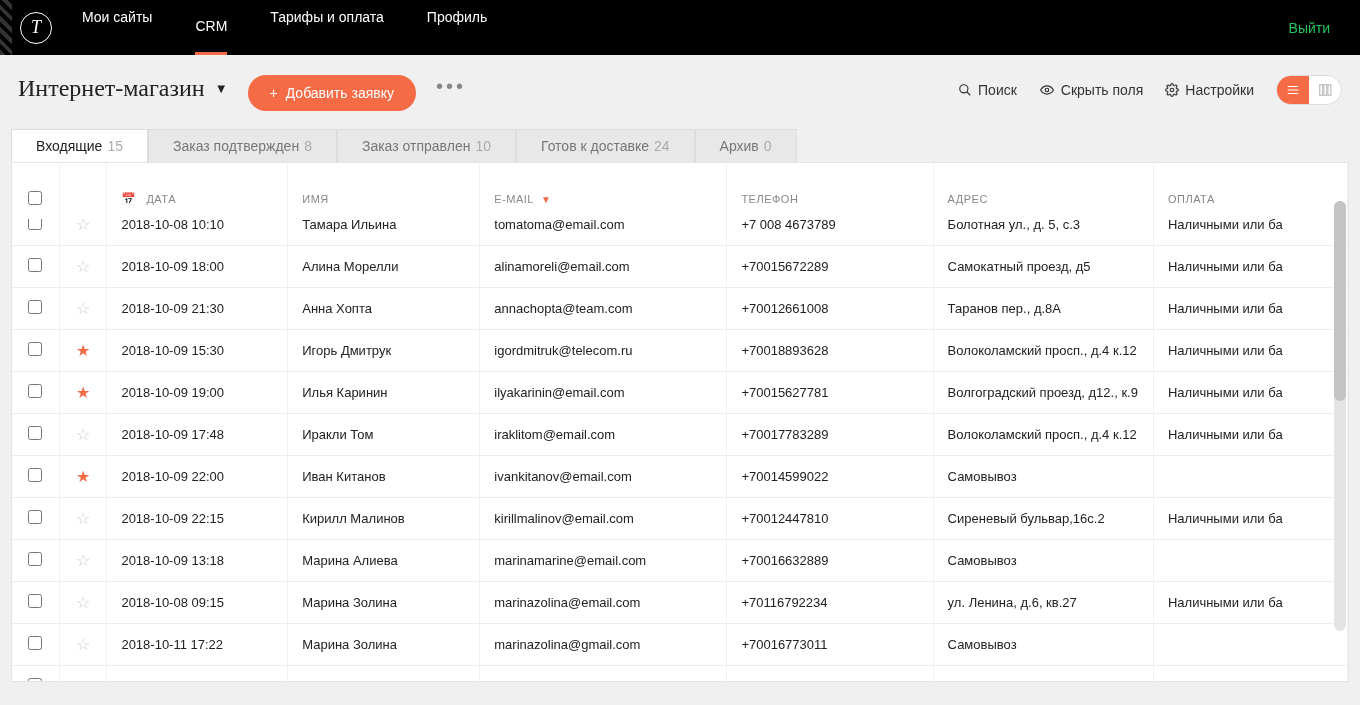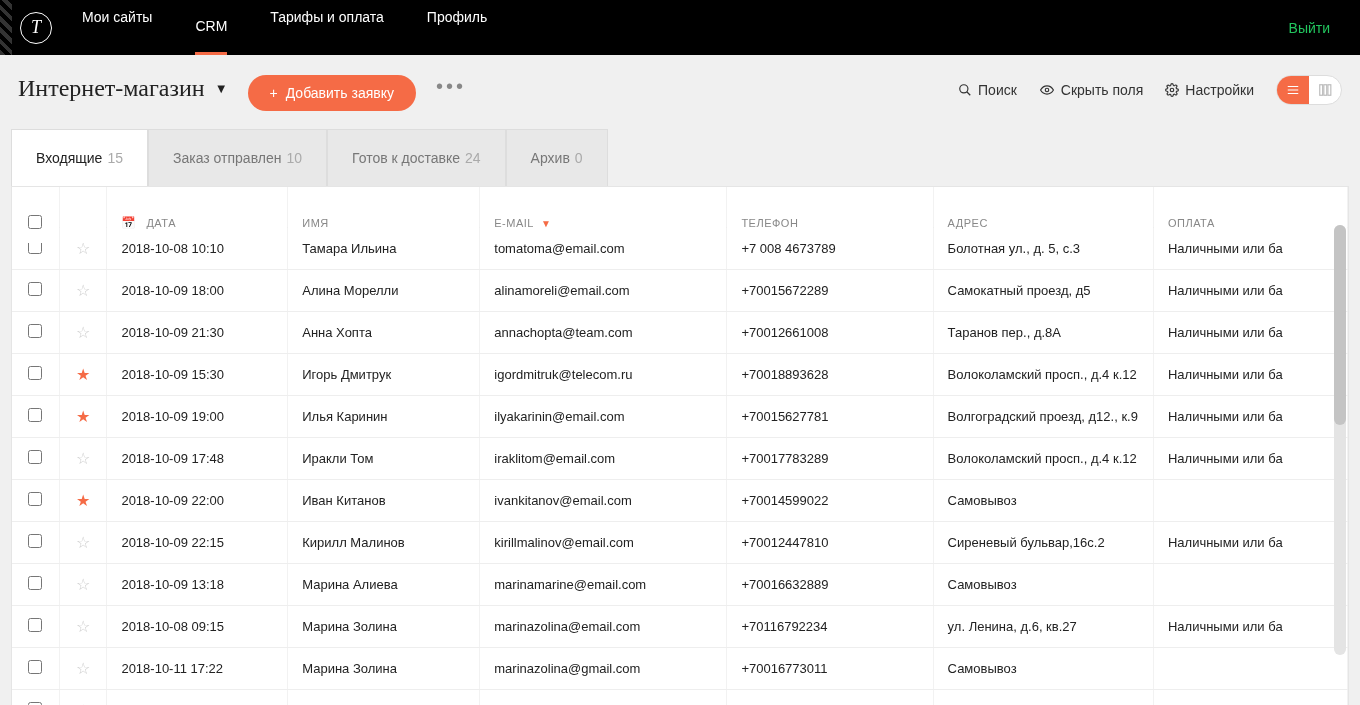--- a/index.html
+++ b/index.html
@@ -97,21 +97,21 @@
 }
 .view-toggle-btn { width: 32px; height: 28px; display: flex; align-items: center; justify-content: center; color: #bbb; cursor: pointer;}
 .view-toggle-btn.active { background: #f56b46; color: #fff; }
 
 
 .tabs-row {
   display: flex;
   padding-left: 11px;
 }
 .tab {
-  padding: 20px 24px;
+  padding: 8px 24px;
   font-size: 14px;
   background: #e8e8e8;
   color: #777;
   border: 1px solid #ddd;
   border-bottom: none;
   cursor: pointer;
   display: flex;
   gap: 5px;
 }
 .tab.active {
@@ -253,20 +253,24 @@
     </div>
   </div>
 </div>
 
 <div class="tabs-row">
   <div class="tab active">
     <span>Входящие</span>
     <span class="tab-count">15</span>
   </div>
   <div class="tab">
+    <span>Заказ подтвержден</span>
+    <span class="tab-count">8</span>
+  </div>
+  <div class="tab">
     <span>Заказ отправлен</span>
     <span class="tab-count">10</span>
   </div>
   <div class="tab">
     <span>Готов к доставке</span>
     <span class="tab-count">24</span>
   </div>
   <div class="tab">
     <span>Архив</span>
     <span class="tab-count">0</span>

